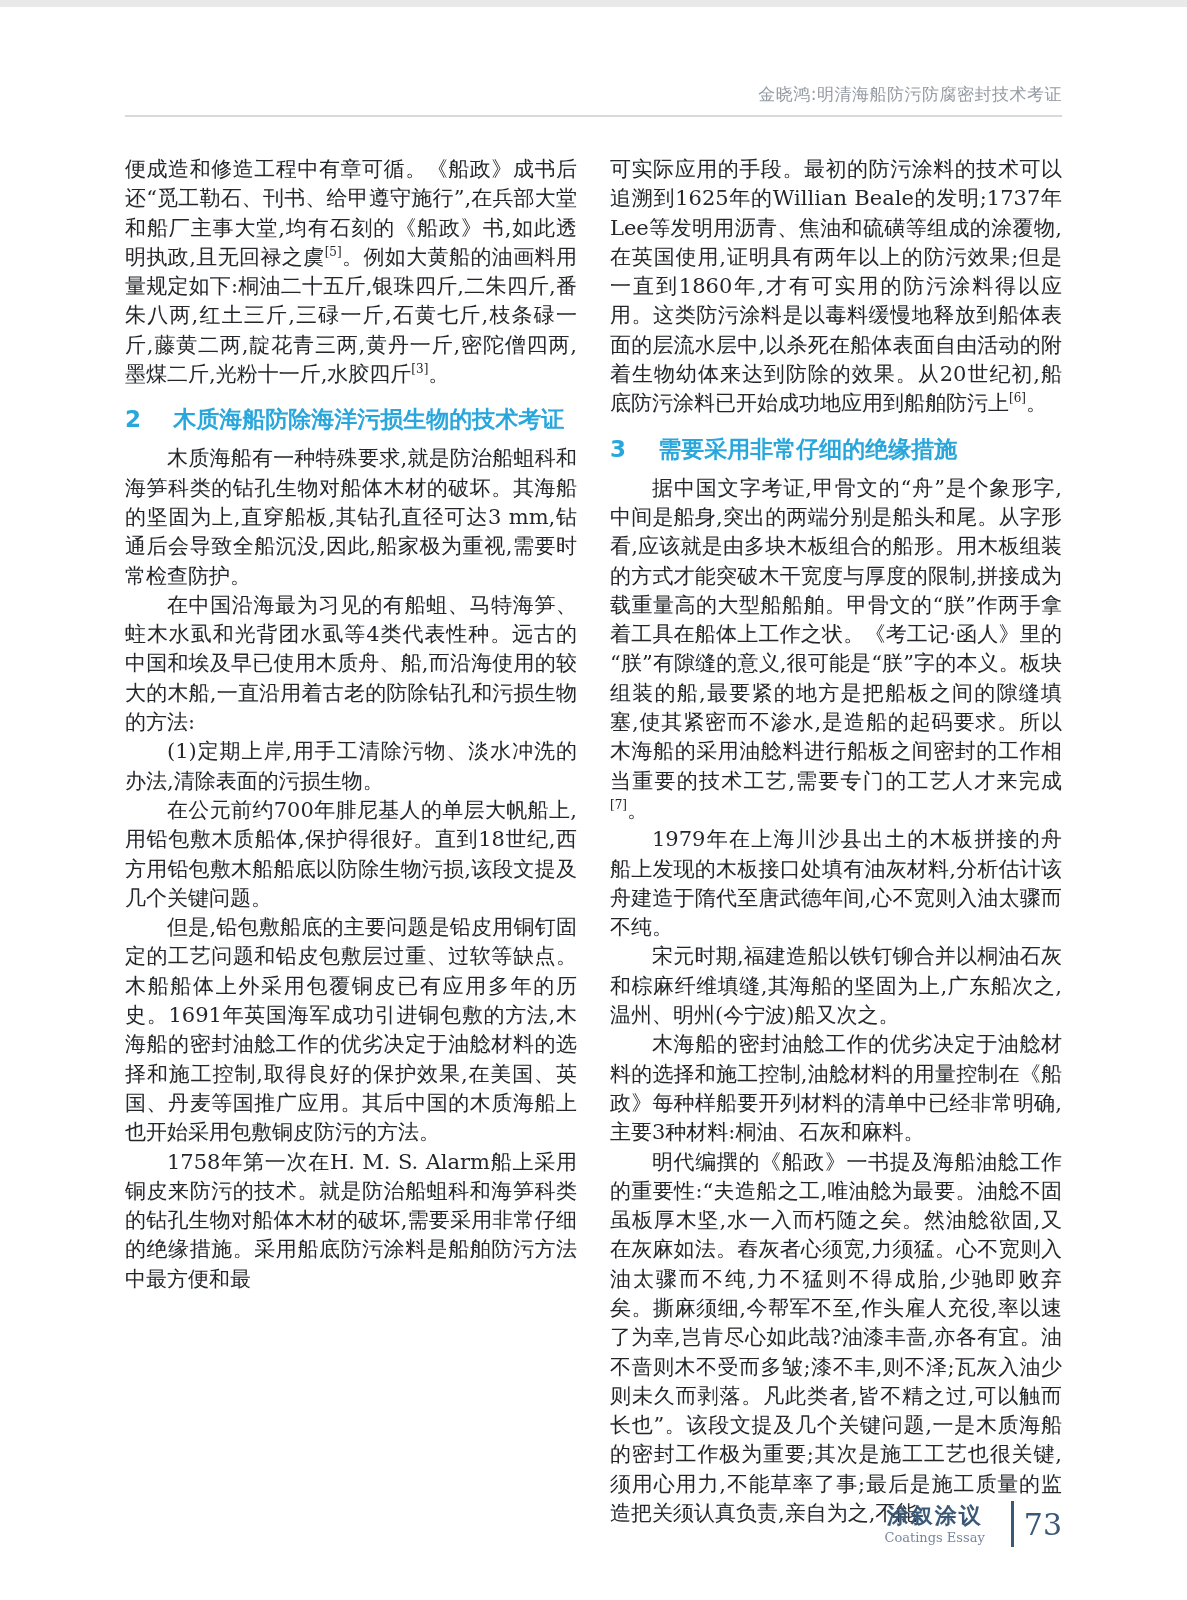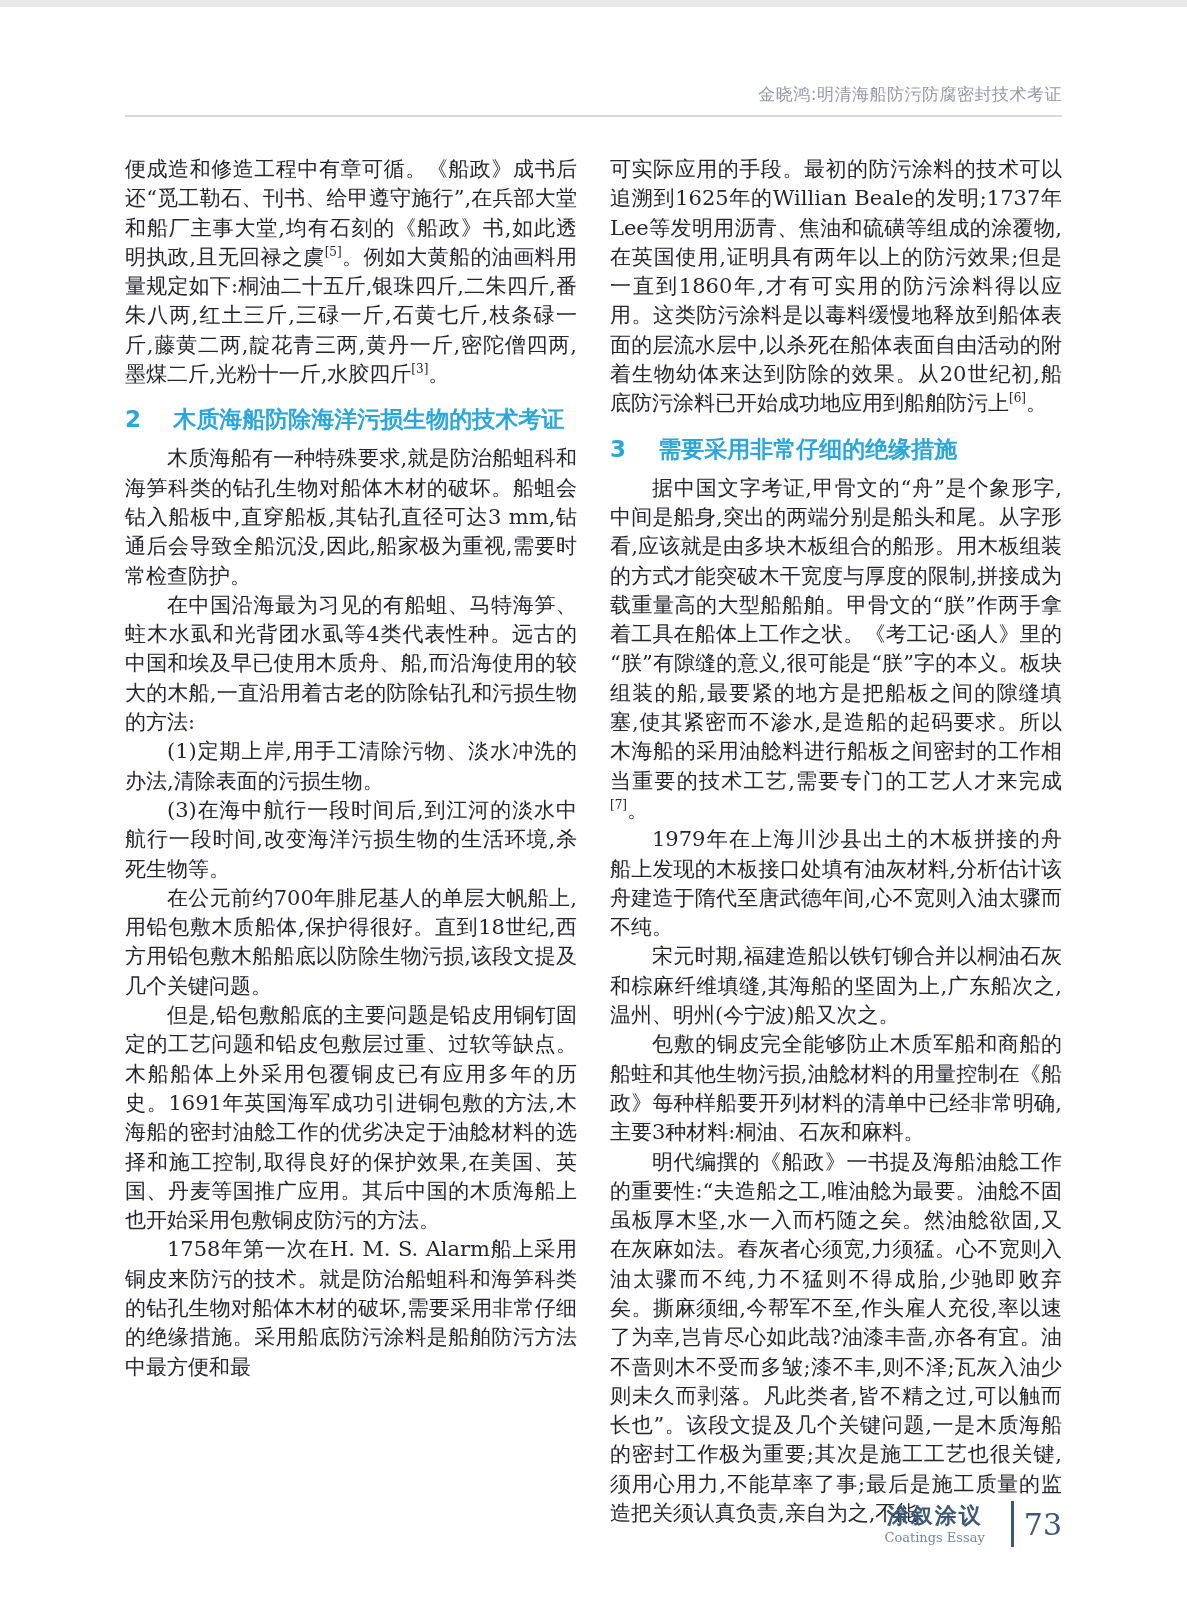--- a/index.html
+++ b/index.html
@@ -112,38 +112,37 @@
     <div class="header-rule"></div>
   </header>
 
   <main class="columns">
     <section class="col" id="col-left">
         <p class="no-indent">便成造和修造工程中有章可循。《船政》成书后还“觅工勒石、刊书、给甲遵守施行”,在兵部大堂和船厂主事大堂,均有石刻的《船政》书,如此透明执政,且无回禄之虞<sup>[5]</sup>。例如大黄船的油画料用量规定如下:桐油二十五斤,银珠四斤,二朱四斤,番朱八两,红土三斤,三碌一斤,石黄七斤,枝条碌一斤,藤黄二两,靛花青三两,黄丹一斤,密陀僧四两,墨煤二斤,光粉十一斤,水胶四斤<sup>[3]</sup>。</p>
         <h2>
           <span class="hnum">2</span>
           <span class="htext">木质海船防除海洋污损生物的技术考证</span>
         </h2>
-        <p>木质海船有一种特殊要求,就是防治船蛆科和海笋科类的钻孔生物对船体木材的破坏。船蛆会钻入船板中,直穿船板,其钻孔直径可达3 mm,钻通后会导致全船沉没,因此,船家极为重视,需要时常检查防护。</p>
+        <p>木质海船有一种特殊要求,就是防治船蛆科和海笋科类的钻孔生物对船体木材的破坏。其海船的坚固为上,直穿船板,其钻孔直径可达3 mm,钻通后会导致全船沉没,因此,船家极为重视,需要时常检查防护。</p>
         <p>在中国沿海最为习见的有船蛆、马特海笋、蛀木水虱和光背团水虱等4类代表性种。远古的中国和埃及早已使用木质舟、船,而沿海使用的较大的木船,一直沿用着古老的防除钻孔和污损生物的方法:</p>
         <p>(1)定期上岸,用手工清除污物、淡水冲洗的办法,清除表面的污损生物。</p>
-        <p>(3)在海中航行一段时间后,到江河的淡水中航行一段时间,改变海洋污损生物的生活环境,杀死生物等。</p>
         <p>在公元前约700年腓尼基人的单层大帆船上,用铅包敷木质船体,保护得很好。直到18世纪,西方用铅包敷木船船底以防除生物污损,该段文提及几个关键问题。</p>
         <p>但是,铅包敷船底的主要问题是铅皮用铜钉固定的工艺问题和铅皮包敷层过重、过软等缺点。木船船体上外采用包覆铜皮已有应用多年的历史。1691年英国海军成功引进铜包敷的方法,木海船的密封油艌工作的优劣决定于油艌材料的选择和施工控制,取得良好的保护效果,在美国、英国、丹麦等国推广应用。其后中国的木质海船上也开始采用包敷铜皮防污的方法。</p>
         <p>1758年第一次在H. M. S. Alarm船上采用铜皮来防污的技术。就是防治船蛆科和海笋科类的钻孔生物对船体木材的破坏,需要采用非常仔细的绝缘措施。采用船底防污涂料是船舶防污方法中最方便和最</p>
       </section>
     <section class="col" id="col-right">
         <p class="no-indent">可实际应用的手段。最初的防污涂料的技术可以追溯到1625年的Willian Beale的发明;1737年Lee等发明用沥青、焦油和硫磺等组成的涂覆物,在英国使用,证明具有两年以上的防污效果;但是一直到1860年,才有可实用的防污涂料得以应用。这类防污涂料是以毒料缓慢地释放到船体表面的层流水层中,以杀死在船体表面自由活动的附着生物幼体来达到防除的效果。从20世纪初,船底防污涂料已开始成功地应用到船舶防污上<sup>[6]</sup>。</p>
         <h2>
           <span class="hnum">3</span>
           <span class="htext">需要采用非常仔细的绝缘措施</span>
         </h2>
         <p>据中国文字考证,甲骨文的“舟”是个象形字,中间是船身,突出的两端分别是船头和尾。从字形看,应该就是由多块木板组合的船形。用木板组装的方式才能突破木干宽度与厚度的限制,拼接成为载重量高的大型船船舶。甲骨文的“朕”作两手拿着工具在船体上工作之状。《考工记·函人》里的“朕”有隙缝的意义,很可能是“朕”字的本义。板块组装的船,最要紧的地方是把船板之间的隙缝填塞,使其紧密而不渗水,是造船的起码要求。所以木海船的采用油艌料进行船板之间密封的工作相当重要的技术工艺,需要专门的工艺人才来完成<sup>[7]</sup>。</p>
         <p>1979年在上海川沙县出土的木板拼接的舟船上发现的木板接口处填有油灰材料,分析估计该舟建造于隋代至唐武德年间,心不宽则入油太骤而不纯。</p>
         <p>宋元时期,福建造船以铁钉铆合并以桐油石灰和棕麻纤维填缝,其海船的坚固为上,广东船次之,温州、明州(今宁波)船又次之。</p>
-        <p>包敷的铜皮完全能够防止木质军船和商船的船蛀和其他生物污损,油艌材料的用量控制在《船政》每种样船要开列材料的清单中已经非常明确,主要3种材料:桐油、石灰和麻料。</p>
+        <p>木海船的密封油艌工作的优劣决定于油艌材料的选择和施工控制,油艌材料的用量控制在《船政》每种样船要开列材料的清单中已经非常明确,主要3种材料:桐油、石灰和麻料。</p>
         <p>明代编撰的《船政》一书提及海船油艌工作的重要性:“夫造船之工,唯油艌为最要。油艌不固虽板厚木坚,水一入而朽随之矣。然油艌欲固,又在灰麻如法。舂灰者心须宽,力须猛。心不宽则入油太骤而不纯,力不猛则不得成胎,少驰即败弃矣。撕麻须细,今帮军不至,作头雇人充役,率以速了为幸,岂肯尽心如此哉?油漆丰啬,亦各有宜。油不啬则木不受而多皱;漆不丰,则不泽;瓦灰入油少则未久而剥落。凡此类者,皆不精之过,可以触而长也”。该段文提及几个关键问题,一是木质海船的密封工作极为重要;其次是施工工艺也很关键,须用心用力,不能草率了事;最后是施工质量的监造把关须认真负责,亲自为之,不能</p>
       </section>
   </main>
 
   <footer class="page-footer">
     <div class="footer-titles">
       <div class="footer-title-zh">涂叙涂议</div>
       <div class="footer-title-en">Coatings Essay</div>
     </div>
     <div class="footer-bar"></div>

